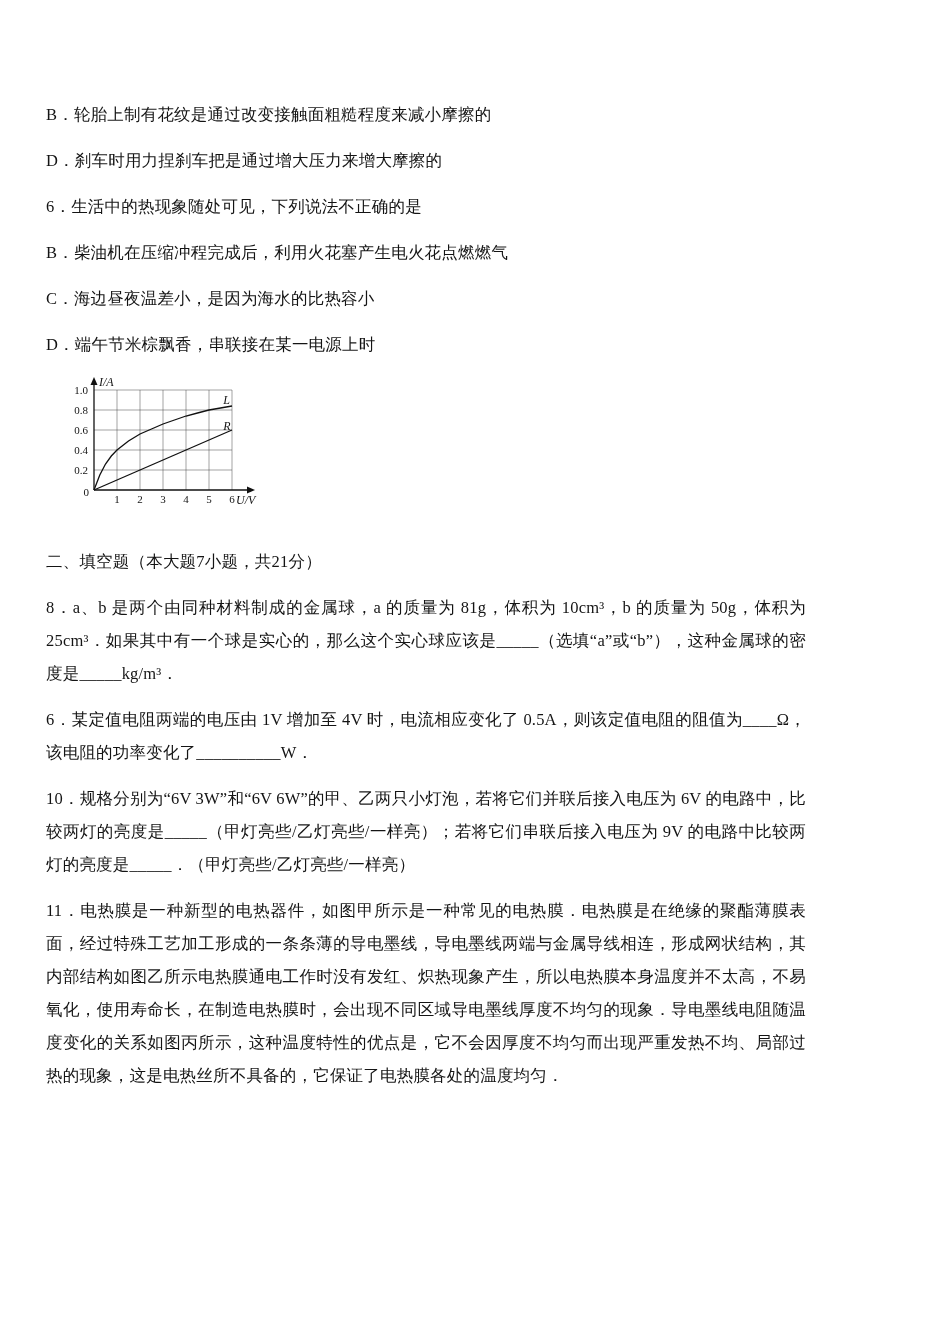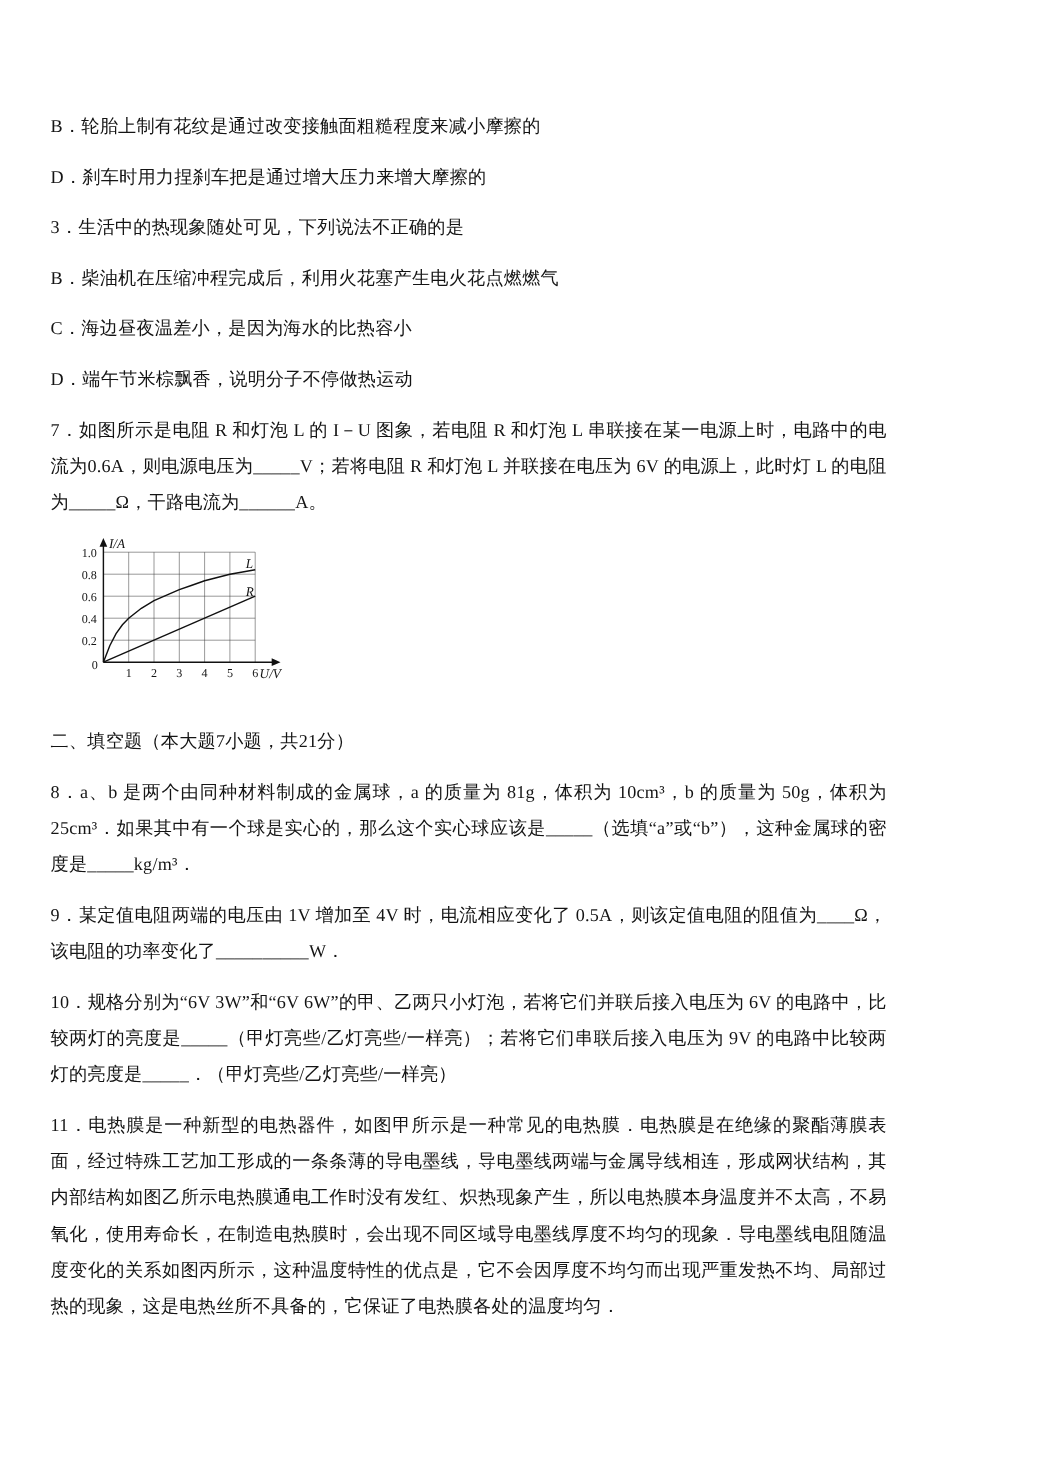--- a/index.html
+++ b/index.html
@@ -52,26 +52,25 @@
   }
 </style>
 </head>
 <body>
 
 <div class="page">
 
   <p class="line option">B．轮胎上制有花纹是通过改变接触面粗糙程度来减小摩擦的</p>
   <p class="line option">D．刹车时用力捏刹车把是通过增大压力来增大摩擦的</p>
 
-  <p class="line option">3．生活中的热现象随处可见，下列说法不正确的是</p>
+  <p class="line option">6．生活中的热现象随处可见，下列说法不正确的是</p>
   <p class="line option">B．柴油机在压缩冲程完成后，利用火花塞产生电火花点燃燃气</p>
   <p class="line option">C．海边昼夜温差小，是因为海水的比热容小</p>
-  <p class="line option">D．端午节米棕飘香，说明分子不停做热运动</p>
+  <p class="line option">D．端午节米棕飘香，串联接在某一电源上时</p>
 
-  <p class="line">7．如图所示是电阻 R 和灯泡 L 的 I－U 图象，若电阻 R 和灯泡 L 串联接在某一电源上时，电路中的电流为0.6A，则电源电压为_____V；若将电阻 R 和灯泡 L 并联接在电压为 6V 的电源上，此时灯 L 的电阻为_____Ω，干路电流为______A。</p>
 
   <div class="figure-wrap">
     <svg id="iu-chart" width="240" height="152" viewBox="0 0 240 152">
         <line x1="59" y1="116" x2="59" y2="16" stroke="#444" stroke-width="0.5"></line>
         <line x1="82" y1="116" x2="82" y2="16" stroke="#444" stroke-width="0.5"></line>
         <line x1="105" y1="116" x2="105" y2="16" stroke="#444" stroke-width="0.5"></line>
         <line x1="128" y1="116" x2="128" y2="16" stroke="#444" stroke-width="0.5"></line>
         <line x1="151" y1="116" x2="151" y2="16" stroke="#444" stroke-width="0.5"></line>
         <line x1="174" y1="116" x2="174" y2="16" stroke="#444" stroke-width="0.5"></line>
         <line x1="36" y1="96" x2="174" y2="96" stroke="#444" stroke-width="0.5"></line>
@@ -100,17 +99,17 @@
         <polyline points="36.0,116.0 41.8,101.0 47.5,90.0 53.3,82.0 59.0,76.0 70.5,67.0 82.0,60.0 93.5,55.0 105.0,50.0 116.5,46.0 128.0,42.0 139.5,39.0 151.0,36.0 162.5,34.0 174.0,32.0" fill="none" stroke="#111" stroke-width="1.3"></polyline>
         <text x="165.35" y="30" class="series-label">L</text>
         <polyline points="36.0,116.0 174.0,56.0" fill="none" stroke="#111" stroke-width="1.3"></polyline>
         <text x="165.35" y="56" class="series-label">R</text>
       </svg>
   </div>
 
   <p class="line section-header">二、填空题（本大题7小题，共21分）</p>
 
   <p class="line">8．a、b 是两个由同种材料制成的金属球，a 的质量为 81g，体积为 10cm³，b 的质量为 50g，体积为 25cm³．如果其中有一个球是实心的，那么这个实心球应该是_____（选填“a”或“b”），这种金属球的密度是_____kg/m³．</p>
-  <p class="line">9．某定值电阻两端的电压由 1V 增加至 4V 时，电流相应变化了 0.5A，则该定值电阻的阻值为____Ω，该电阻的功率变化了__________W．</p>
+  <p class="line">6．某定值电阻两端的电压由 1V 增加至 4V 时，电流相应变化了 0.5A，则该定值电阻的阻值为____Ω，该电阻的功率变化了__________W．</p>
   <p class="line">10．规格分别为“6V 3W”和“6V 6W”的甲、乙两只小灯泡，若将它们并联后接入电压为 6V 的电路中，比较两灯的亮度是_____（甲灯亮些/乙灯亮些/一样亮）；若将它们串联后接入电压为 9V 的电路中比较两灯的亮度是_____．（甲灯亮些/乙灯亮些/一样亮）</p>
   <p class="line">11．电热膜是一种新型的电热器件，如图甲所示是一种常见的电热膜．电热膜是在绝缘的聚酯薄膜表面，经过特殊工艺加工形成的一条条薄的导电墨线，导电墨线两端与金属导线相连，形成网状结构，其内部结构如图乙所示电热膜通电工作时没有发红、炽热现象产生，所以电热膜本身温度并不太高，不易氧化，使用寿命长，在制造电热膜时，会出现不同区域导电墨线厚度不均匀的现象．导电墨线电阻随温度变化的关系如图丙所示，这种温度特性的优点是，它不会因厚度不均匀而出现严重发热不均、局部过热的现象，这是电热丝所不具备的，它保证了电热膜各处的温度均匀．</p>
 
 </div>
 
 </body></html>

